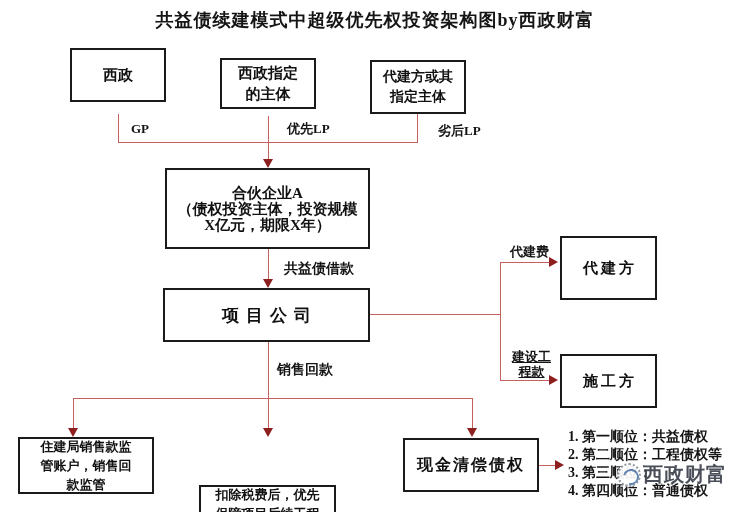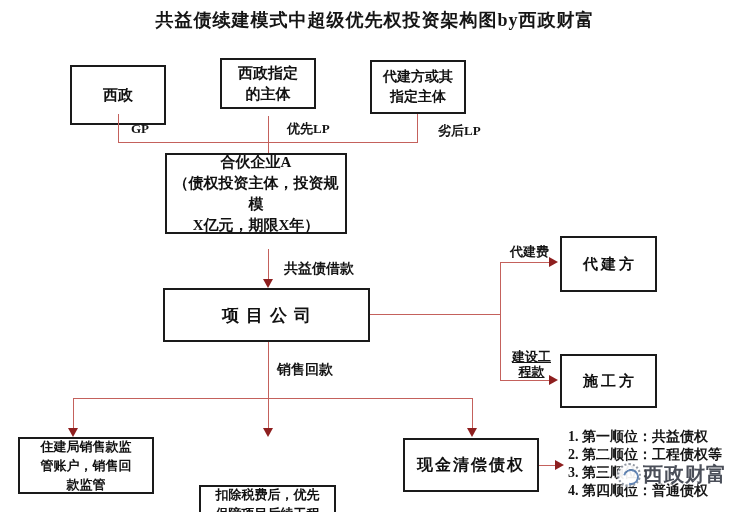--- a/index.html
+++ b/index.html
@@ -46,57 +46,57 @@
     text-shadow:0 0 2px #ffffff,1px 1px 0 #ffffff;white-space:nowrap;
   }
 </style>
 </head>
 <body>
 
 <div id="stage">
 
   <div class="title">共益债续建模式中超级优先权投资架构图by西政财富</div>
 
-  <div class="box" style="left:70px;top:65px;width:96px;height:60px;font-size:15px;">西政</div>
+  <div class="box" style="left:70px;top:48px;width:96px;height:54px;font-size:15px;">西政</div>
   <div class="box" style="left:220px;top:58px;width:96px;height:51px;font-size:15px;line-height:21px;">西政指定
 的主体</div>
   <div class="box" style="left:370px;top:60px;width:96px;height:54px;font-size:14px;line-height:20px;">代建方或其
 指定主体</div>
 
   <div class="lbl" style="left:131px;top:121px;font-size:13px;">GP</div>
   <div class="lbl" style="left:287px;top:120px;font-size:13px;">优先LP</div>
   <div class="lbl" style="left:438px;top:122px;font-size:13px;">劣后LP</div>
 
   <div class="vline" style="left:118px;top:114px;height:29px;"></div>
   <div class="vline" style="left:268px;top:116px;height:44px;"></div>
   <div class="vline" style="left:417px;top:114px;height:29px;"></div>
   <div class="hline" style="left:118px;top:142px;width:300px;"></div>
   <div class="arr-down" style="left:263px;top:159px;"></div>
 
-  <div class="box" style="left:165px;top:153px;width:182px;height:81px;font-size:15px;line-height:21px;">合伙企业A
+  <div class="box" style="left:165px;top:168px;width:205px;height:81px;font-size:15px;line-height:16px;">合伙企业A
 （债权投资主体，投资规模
 X亿元，期限X年）</div>
 
   <div class="vline" style="left:268px;top:249px;height:30px;"></div>
   <div class="arr-down" style="left:263px;top:279px;"></div>
   <div class="lbl" style="left:284px;top:260px;font-size:14px;">共益债借款</div>
 
   <div class="box" style="left:163px;top:288px;width:207px;height:54px;font-size:17px;letter-spacing:7px;text-indent:7px;">项目公司</div>
 
   <div class="hline" style="left:370px;top:314px;width:130px;"></div>
   <div class="vline" style="left:500px;top:262px;height:119px;"></div>
   <div class="hline" style="left:500px;top:262px;width:50px;"></div>
   <div class="arr-right" style="left:549px;top:257px;"></div>
   <div class="lbl" style="left:510px;top:243px;font-size:13px;">代建费</div>
   <div class="hline" style="left:500px;top:380px;width:50px;"></div>
   <div class="arr-right" style="left:549px;top:375px;"></div>
   <div class="lbl" style="left:512px;top:349px;font-size:13px;line-height:15px;text-align:center;text-decoration:underline;">建设工
 程款</div>
 
-  <div class="box" style="left:560px;top:236px;width:97px;height:56px;font-size:15px;letter-spacing:3px;text-indent:3px;">代建方</div>
+  <div class="box" style="left:560px;top:236px;width:97px;height:64px;font-size:15px;letter-spacing:3px;text-indent:3px;">代建方</div>
   <div class="box" style="left:560px;top:354px;width:97px;height:54px;font-size:15px;letter-spacing:3px;text-indent:3px;">施工方</div>
 
   <div class="vline" style="left:268px;top:342px;height:56px;"></div>
   <div class="lbl" style="left:277px;top:361px;font-size:14px;">销售回款</div>
   <div class="hline" style="left:73px;top:398px;width:399px;"></div>
   <div class="vline" style="left:73px;top:398px;height:30px;"></div>
   <div class="arr-down" style="left:68px;top:428px;"></div>
   <div class="vline" style="left:268px;top:398px;height:30px;"></div>
   <div class="arr-down" style="left:263px;top:428px;"></div>
   <div class="vline" style="left:472px;top:398px;height:30px;"></div>

